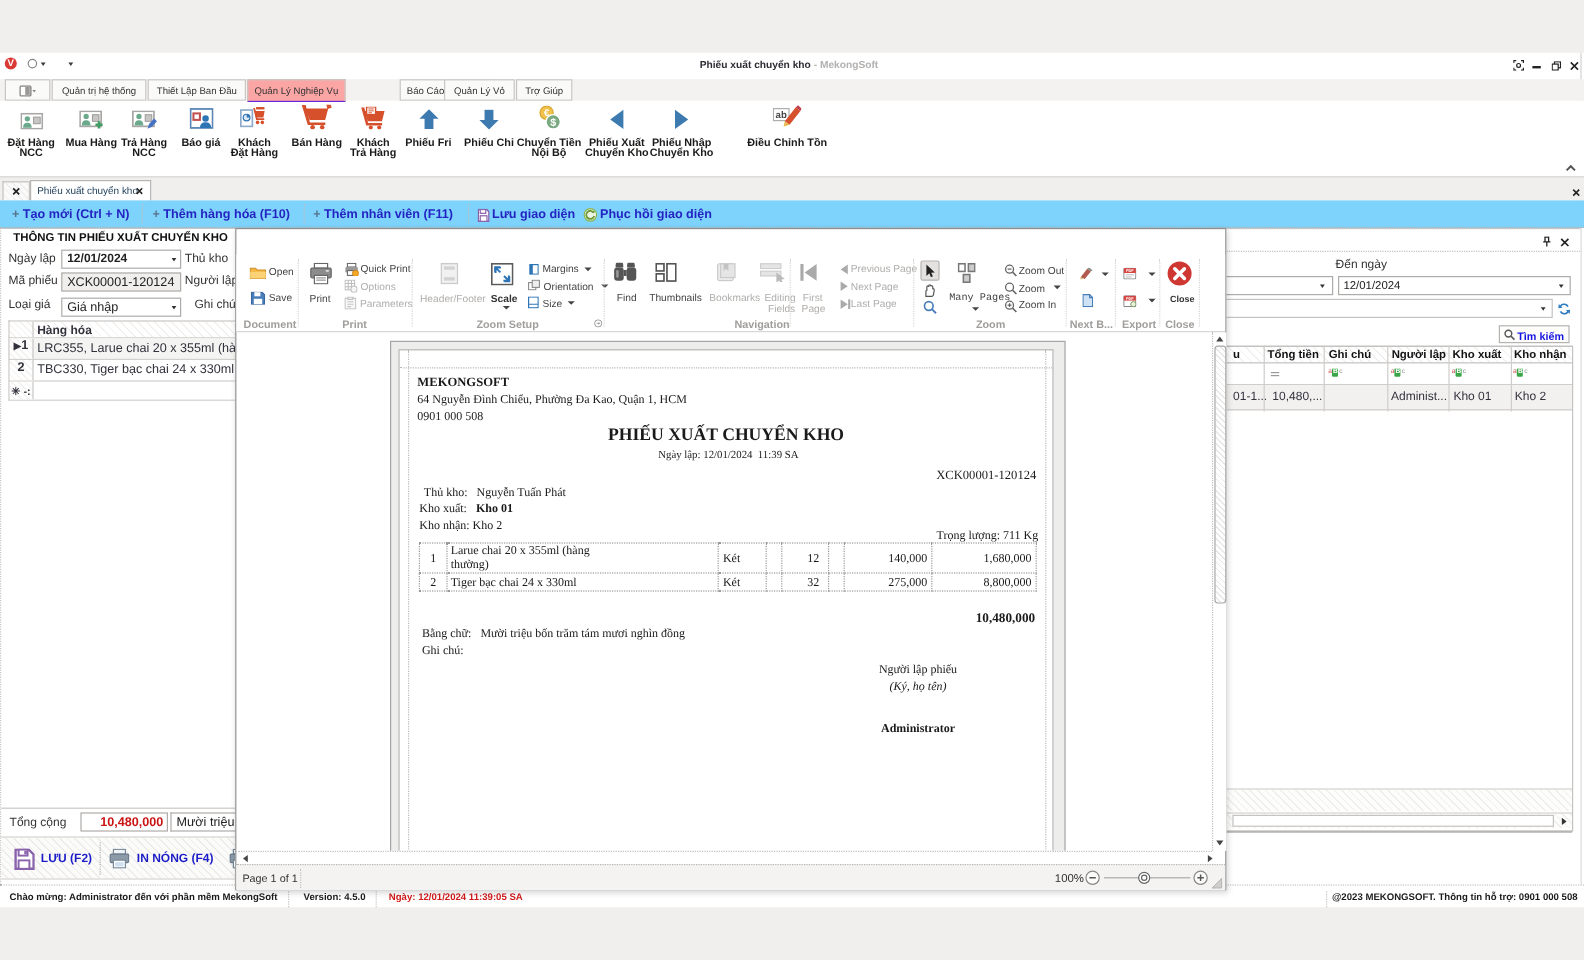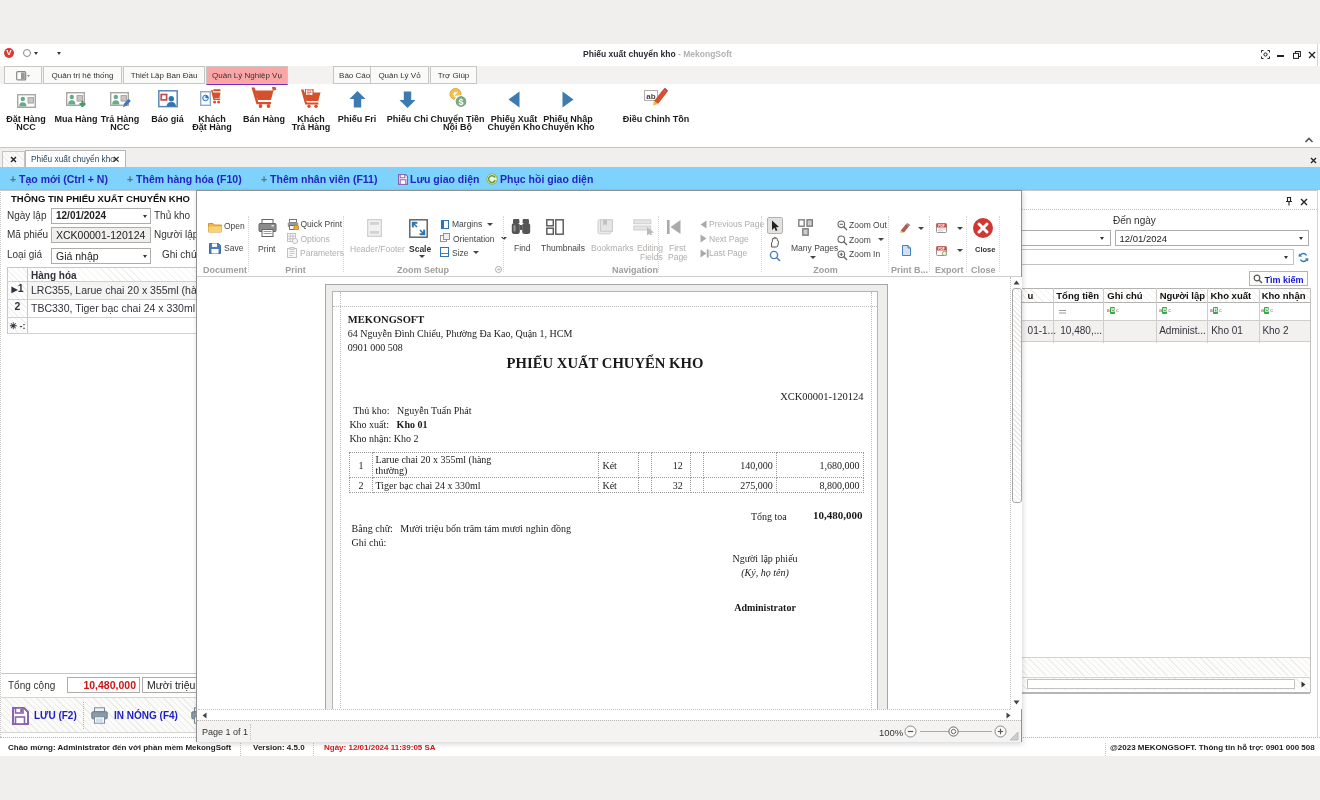--- a/index.html
+++ b/index.html
@@ -585,21 +585,21 @@
       </svg>
     <svg width="12" height="12" viewBox="0 0 12 12" style="position:absolute; left:572px; top:38px;">
         <circle cx="5" cy="5" r="3.6" fill="none" stroke="#4a7ebb" stroke-width="1.4"></circle>
         <path d="M7.8 7.8 L11 11" stroke="#4a7ebb" stroke-width="1.6"></path>
       </svg>
     <svg width="15" height="17" viewBox="0 0 15 17" style="position:absolute; left:601px; top:6.5px;">
         <rect x="0.8" y="0.8" width="5.4" height="6.4" fill="none" stroke="#777" stroke-width="1.3"></rect>
         <rect x="9" y="0.8" width="5.4" height="6.4" fill="#ccc" stroke="#777" stroke-width="1.3"></rect>
         <rect x="4.8" y="9.8" width="5.4" height="6.4" fill="#ccc" stroke="#777" stroke-width="1.3"></rect>
       </svg>
-    <span class="titem" style="left:594px; top:30.5px;">Many Pages</span>
+    <span class="titem" style="left:594px; top:30.5px;font-family:Liberation Mono, monospace;">Many Pages</span>
     <span class="dn2" style="position:absolute; left:610px; top:44px;"></span>
     <svg width="11" height="11" viewBox="0 0 11 11" style="position:absolute; left:640px; top:8px;">
         <circle cx="4.3" cy="4.3" r="3.3" fill="none" stroke="#666" stroke-width="1.1"></circle>
         <path d="M6.8 6.8 L10 10" stroke="#666" stroke-width="1.3"></path>
         <path d="M2.7 4.3 h3.2" stroke="#666" stroke-width="1.1"></path>
       </svg>
     <span class="titem" style="left:652px; top:8px;">Zoom Out</span>
     <svg width="11" height="11" viewBox="0 0 11 11" style="position:absolute; left:640px; top:22.8px;">
         <circle cx="4.3" cy="4.3" r="3.3" fill="none" stroke="#666" stroke-width="1.1"></circle>
         <path d="M6.8 6.8 L10 10" stroke="#666" stroke-width="1.3"></path>
@@ -648,42 +648,44 @@
         </svg>
     </div>
     <span class="titem" style="left:778px; top:32.5px; font-weight:bold; color:#333; font-size:7.5px;">Close</span>
     <span class="tsep" style="left:802px;"></span>
 
     <span class="tgl" style="left:6px; width:41px; text-align:center;">Document</span>
     <span class="tgl" style="left:78px; width:41px; text-align:center;">Print</span>
     <span class="tgl" style="left:200px; width:45px; text-align:center;">Zoom Setup</span>
     <span class="tgl" style="left:415px; width:41px; text-align:center;">Navigation</span>
     <span class="tgl" style="left:608px; width:41px; text-align:center;">Zoom</span>
-    <span class="tgl" style="left:694px; width:37px; text-align:center;">Print B...</span>
+    <span class="tgl" style="left:694px; width:37px; text-align:center;">Next B...</span>
     <span class="tgl" style="left:738px; width:26px; text-align:center;">Export</span>
     <span class="tgl" style="left:774px; width:24px; text-align:center;">Close</span>
     <svg width="7" height="7" viewBox="0 0 7 7" style="position:absolute; left:298px; top:54px;">
         <circle cx="3.5" cy="3.5" r="3" fill="none" stroke="#999" stroke-width="0.8"></circle>
         <path d="M2.2 3.5 h2.6 M3.8 2.5 l1 1 -1 1" stroke="#999" stroke-width="0.7" fill="none"></path>
       </svg>
   </div>
   <div class="preview">
     <div class="pageframe"></div>
     <div class="paper" id="paper">
       <div style="position:absolute; left:6.6px; top:0; bottom:0; border-left:1px dotted #b9b9b9;"></div>
       <div style="position:absolute; left:538.4px; top:0; bottom:0; border-left:1px dotted #b9b9b9;"></div>
       <div style="position:absolute; left:0; right:0; top:14.6px; border-top:1px dotted #b9b9b9;"></div>
       <div class="abs" style="left:14.8px; top:22px; font-size:10.5px; font-weight:bold;">MEKONGSOFT</div>
       <div class="abs" style="left:14.8px; top:36px; font-size:10px;">64 Nguyễn Đình Chiểu, Phường Đa Kao, Quận 1, HCM</div>
       <div class="abs" style="left:14.8px; top:50px; font-size:10px;">0901 000 508</div>
       <div class="abs" style="left:0; top:63.5px; width:544px; text-align:center; font-size:14.7px; font-weight:bold;">PHIẾU XUẤT CHUYỂN KHO</div>
+      <div class="abs" style="left:0; top:82px; width:548px; text-align:center; font-size:9px;">Ngày lập: 12/01/2024&nbsp; 11:39 SA</div>
       <div class="abs" style="left:0; top:99.5px; width:530.6px; text-align:right; font-size:10.5px;">XCK00001-120124</div>
       <div class="abs" style="left:20.2px; top:113.5px; font-size:10px;">Thủ kho:&nbsp;&nbsp; Nguyễn Tuấn Phát</div>
       <div class="abs" style="left:16.4px; top:127.5px; font-size:10px;">Kho xuất:&nbsp;&nbsp; <b>Kho 01</b></div>
       <div class="abs" style="left:16.4px; top:141.5px; font-size:10px;">Kho nhận: Kho 2</div>
+      <div class="abs" style="left:0; top:149px; width:532.2px; text-align:right; font-size:10px;">Trọng lượng: 711 Kg</div>
       <table style="position:absolute; left:16.4px; top:160.6px; width:514.2px; border-collapse:collapse; font-family:'Liberation Serif',serif; font-size:10px; color:#1a1a1a;">
         <tbody>
         <tr style="height:25px;">
           <td class="tc" style="text-align:center;">1</td>
           <td class="tc">Larue chai 20 x 355ml (hàng<br>thường)</td>
           <td class="tc">Két</td>
           <td class="tc"></td>
           <td class="tc" style="text-align:right; padding-right:7px;">12</td>
           <td class="tc"></td>
           <td class="tc" style="text-align:right;">140,000</td>
@@ -694,21 +696,20 @@
           <td class="tc">Tiger bạc chai 24 x 330ml</td>
           <td class="tc">Két</td>
           <td class="tc"></td>
           <td class="tc" style="text-align:right; padding-right:7px;">32</td>
           <td class="tc"></td>
           <td class="tc" style="text-align:right;">275,000</td>
           <td class="tc" style="text-align:right;">8,800,000</td>
         </tr>
       </tbody>
         </table>
-      <div class="abs" style="left:0; top:219px; width:453.8px; text-align:right; font-size:10px;">Tổng toa</div>
       <div class="abs" style="left:0; top:217.6px; width:529.6px; text-align:right; font-size:11px; font-weight:bold;">10,480,000</div>
       <div class="abs" style="left:18.6px; top:231.4px; font-size:10px;">Bằng chữ:&nbsp;&nbsp; Mười triệu bốn trăm tám mươi nghìn đồng</div>
       <div class="abs" style="left:18.6px; top:245.4px; font-size:10px;">Ghi chú:</div>
       <div class="abs" style="left:332px; top:261px; width:200px; text-align:center; font-size:10px;">Người lập phiếu</div>
       <div class="abs" style="left:332px; top:275px; width:200px; text-align:center; font-size:10px; font-style:italic;">(Ký, họ tên)</div>
       <div class="abs" style="left:332px; top:310px; width:200px; text-align:center; font-size:10px;font-weight:bold;">Administrator</div>
     </div>
   </div>
   <div class="vscroll">
     <svg width="7" height="5" viewBox="0 0 7 5" style="position:absolute; left:2px; top:3px;">

